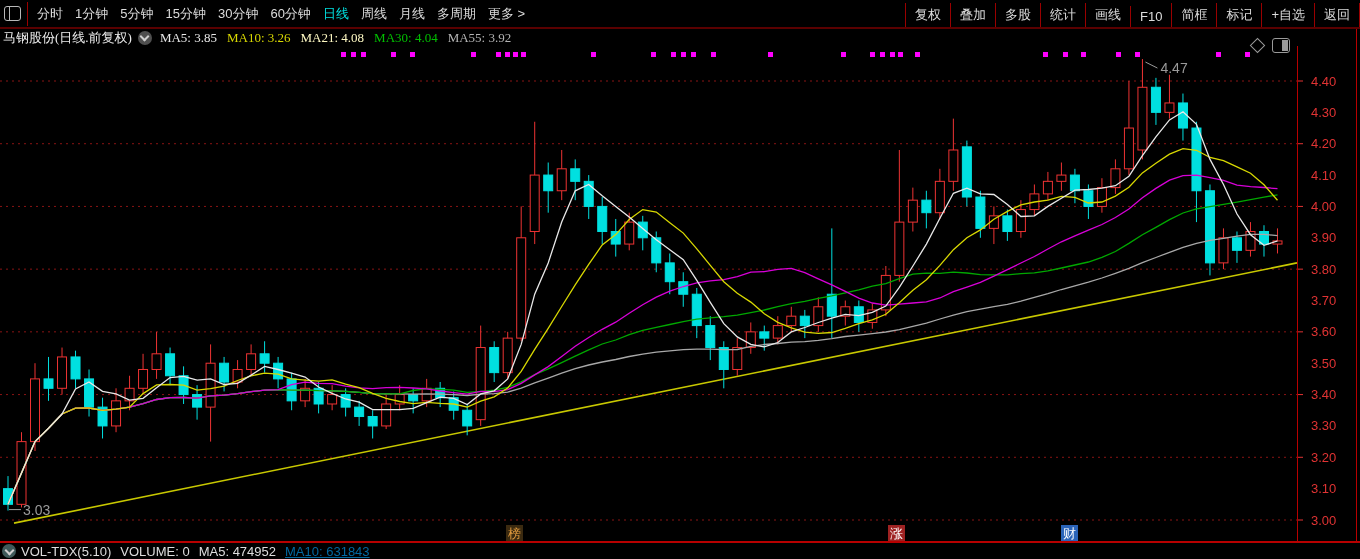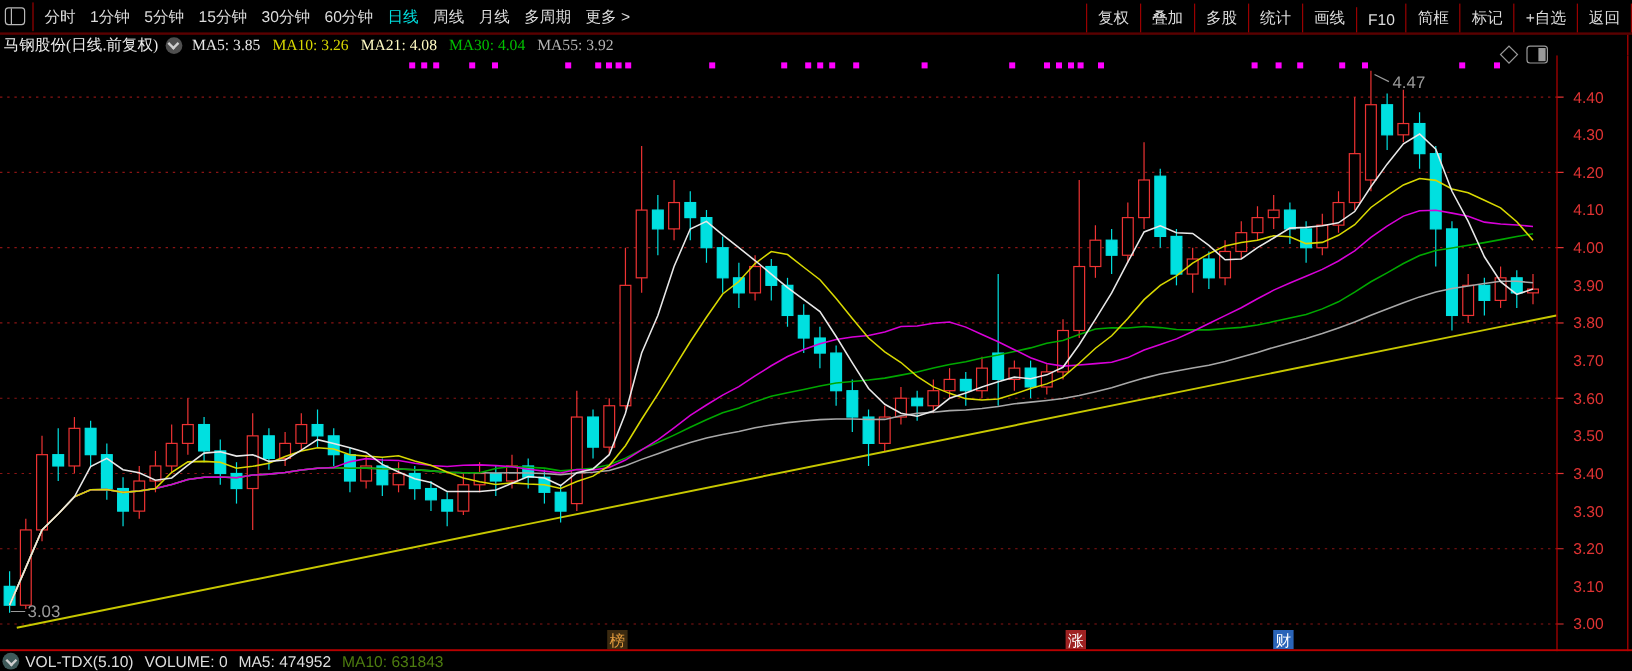--- a/index.html
+++ b/index.html
@@ -365,14 +365,14 @@
     <line x1="1297.5" y1="0" x2="1297.5" y2="497" stroke="#b80000" stroke-width="1"></line>
     <line x1="1356.5" y1="0" x2="1356.5" y2="497" stroke="#b80000" stroke-width="1"></line>
     <line x1="0" y1="496" x2="1360" y2="496" stroke="#b80000" stroke-width="2"></line>
   </svg>
 
 <div class="volbar">
   <span class="chev"></span>
   <span class="vi">VOL-TDX(5.10)</span>
   <span class="vi">VOLUME: 0</span>
   <span class="vi">MA5: 474952</span>
-  <span class="vi yellow" style="color: #4d7c0f;">MA10: 631843</span>
+  <span class="vi yellow" style="color: #0369a1; text-decoration: underline;">MA10: 631843</span>
 </div>
 
 </body></html>

